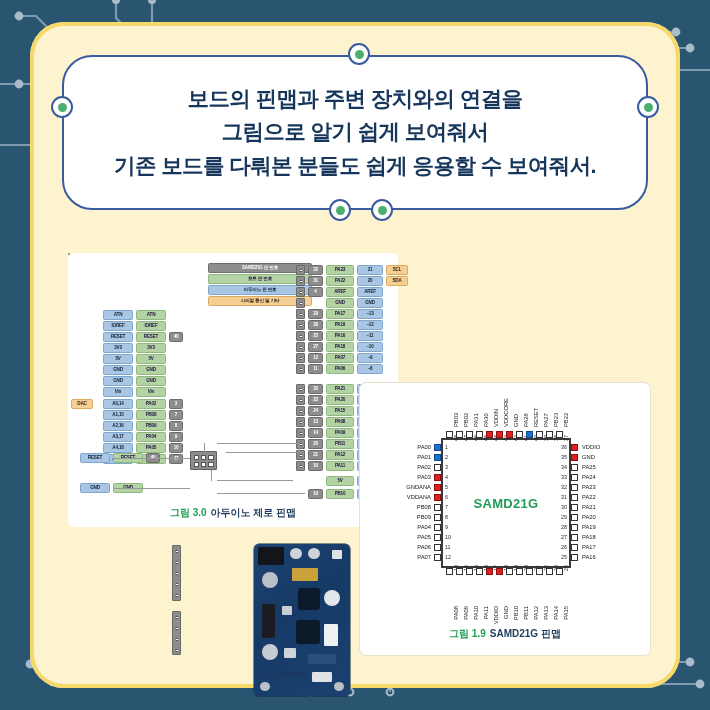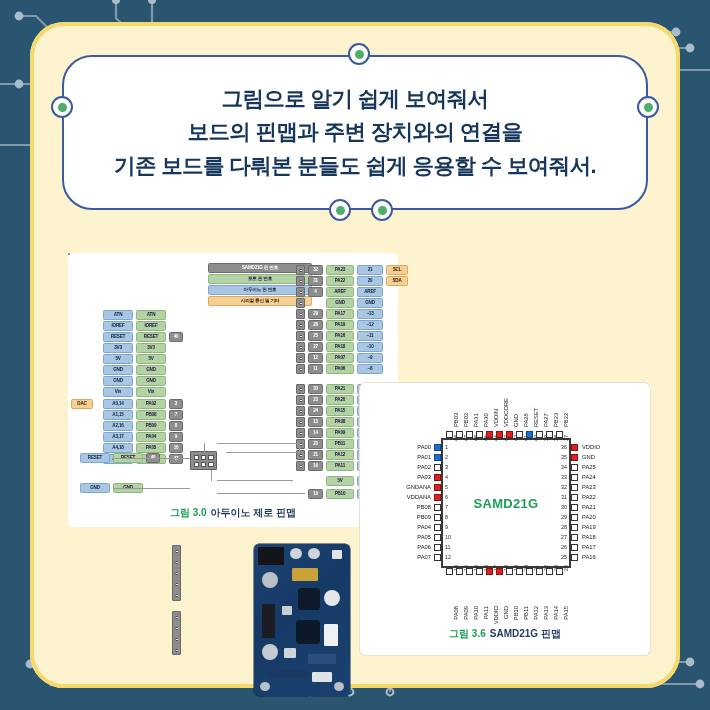--- a/index.html
+++ b/index.html
@@ -249,22 +249,22 @@
       <circle cx="350" cy="692" r="3.4"></circle>
         <circle cx="370" cy="682" r="3.4"></circle>
       <circle cx="390" cy="692" r="3.4"></circle>
         <circle cx="410" cy="682" r="3.4"></circle>
     </g>
   </svg>
 
   <div class="card"></div>
 
   <div class="headline">
+    <div class="line">보드의 핀맵과 주변 장치와의 연결을</div>
     <div class="line">그림으로 알기 쉽게 보여줘서</div>
-    <div class="line">보드의 핀맵과 주변 장치와의 연결을</div>
     <div class="line">기존 보드를 다뤄본 분들도 쉽게 응용할 수 보여줘서.</div>
   </div>
   <div class="dot dot-top"></div>
   <div class="dot dot-left"></div>
   <div class="dot dot-right"></div>
   <div class="dot dot-bl"></div>
   <div class="dot dot-br"></div>
 
   <div class="fig fig-arduino">
 
@@ -649,16 +649,16 @@
         <div class="pnum vert" style="left: 183px; top: 182px; transform: rotate(-90deg) translateX(-100%); transform-origin: left top;">22</div>
         <div class="plab vert" style="left: 183px; top: 223px; transform: rotate(-90deg) translateX(-100%); transform-origin: left top;">PA13</div>
         <div class="pinsq" style="left: 186px; top: 185px;"></div>
         <div class="pnum vert" style="left: 193px; top: 182px; transform: rotate(-90deg) translateX(-100%); transform-origin: left top;">23</div>
         <div class="plab vert" style="left: 193px; top: 223px; transform: rotate(-90deg) translateX(-100%); transform-origin: left top;">PA14</div>
         <div class="pinsq" style="left: 196px; top: 185px;"></div>
         <div class="pnum vert" style="left: 203px; top: 182px; transform: rotate(-90deg) translateX(-100%); transform-origin: left top;">24</div>
         <div class="plab vert" style="left: 203px; top: 223px; transform: rotate(-90deg) translateX(-100%); transform-origin: left top;">PA15</div>
       </div>
     <div class="fig-caption" style="bottom:14px;">
-      <span class="num">그림 3.6</span><span>SAMD21G 핀맵</span>
+      <span class="num">그림 1.9</span><span>SAMD21G 핀맵</span>
     </div>
   </div>
 </div>
 
 </body></html>

